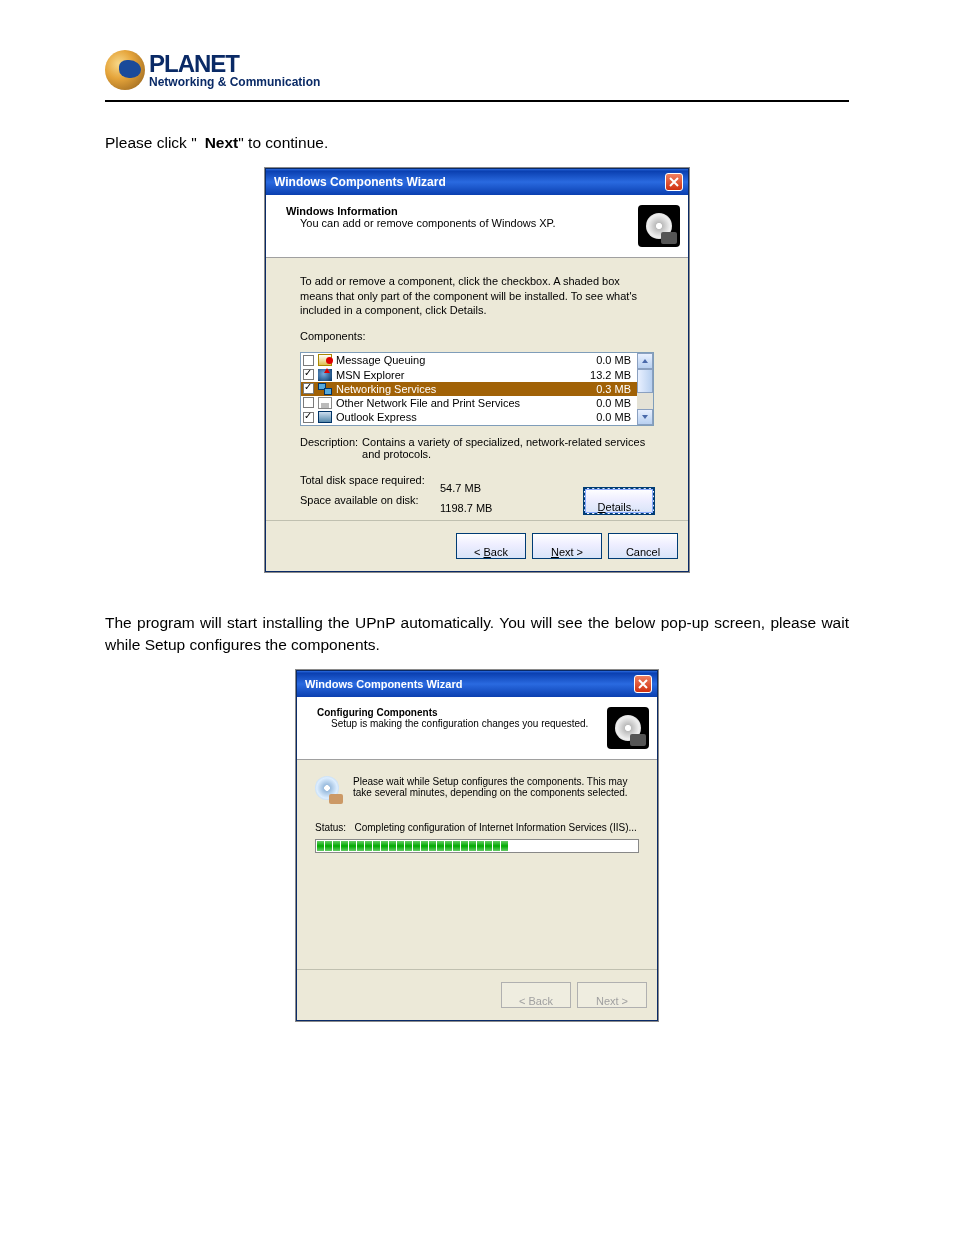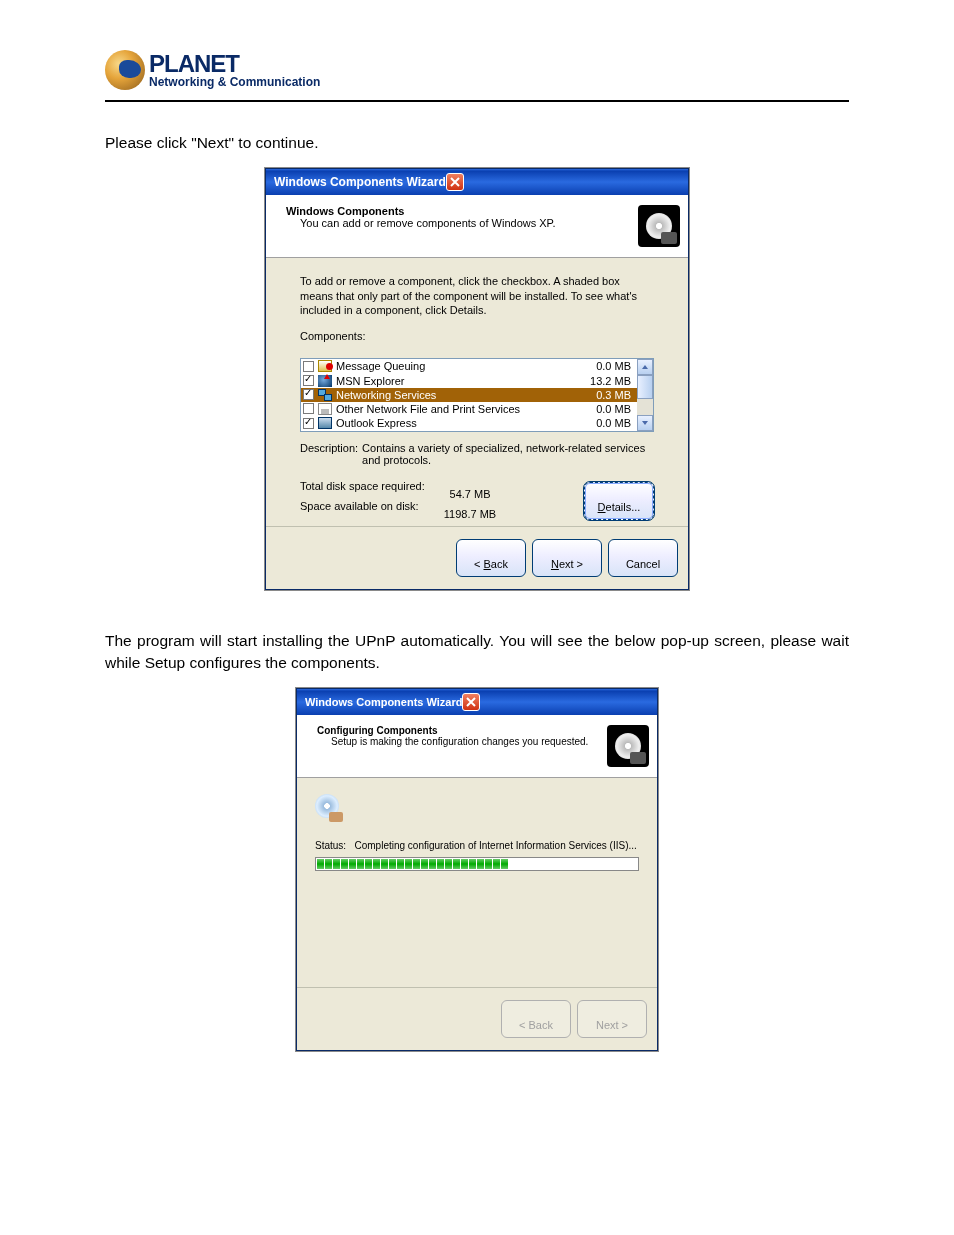--- a/index.html
+++ b/index.html
@@ -55,41 +55,42 @@
     border-top: 2px solid #000;
     margin: 0 0 30px 0;
   }
   .body-text {
     font-size: 15.5px;
     color: #000;
     margin-bottom: 14px;
     line-height: 1.4;
   }
   .body-text.justify { text-align: justify; }
-  .bold { font-weight: normal; }
+  .bold { font-weight: bold; margin-left: 8px; }
   .dialog {
     width: 422px;
     margin: 0 auto 40px auto;
     border: 1px solid #0a2a66;
     font-family: Tahoma, Arial, sans-serif;
     font-size: 11px;
     background: #ece9d8;
     box-shadow: 0 0 0 1px #8a8a8a;
   }
   .dialog.small {
     width: 360px;
     font-size: 10px;
   }
   .titlebar {
     background: linear-gradient(to bottom, #2a6ae0 0%, #0a3fb0 8%, #2a6ae0 50%, #0a3fb0 100%);
     color: #fff;
     font-weight: bold;
     padding: 4px 5px 4px 8px;
     display: flex;
     align-items: center;
+    justify-content: space-between;
   }
   .titlebar .title { font-size: 12px; }
   .dialog.small .titlebar .title { font-size: 11px; }
   .close-btn {
     width: 18px;
     height: 18px;
     background: linear-gradient(to bottom, #f08060, #d03010);
     border: 1px solid #fff;
     border-radius: 3px;
     display: flex;
@@ -133,21 +134,21 @@
     width: 16px;
     height: 12px;
     background: #555;
     bottom: 3px;
     right: 3px;
     border-radius: 2px;
   }
   .dialog-body { padding: 16px 34px 6px 34px; }
   .dialog.small .dialog-body { padding: 16px 18px 6px 18px; }
   .instr { margin-bottom: 12px; line-height: 1.35; }
-  .comp-label { margin-bottom: 16px; text-decoration: underline; text-decoration-color: transparent; }
+  .comp-label { margin-bottom: 10px; text-decoration: underline; text-decoration-color: transparent; }
   .listbox {
     border: 1px solid #7f9db9;
     background: #fff;
     height: 72px;
     display: flex;
     overflow: hidden;
   }
   .list-rows { flex: 1; }
   .list-row {
     display: flex;
@@ -220,30 +221,30 @@
     background: linear-gradient(to right, #e8f0ff, #b8d0f0);
     border: 1px solid #8aa0c0;
     box-sizing: border-box;
   }
   .desc-row { margin-top: 10px; display: flex; gap: 4px; }
   .desc-row .lbl { white-space: nowrap; }
   .stats-area { margin-top: 14px; display: flex; align-items: flex-end; }
   .stats-left { flex: 1; }
   .stat-row { display: flex; }
   .stat-row .l { width: 140px; }
-  .stat-row .v { width: 60px; text-align: center; margin-top: 8px; }
+  .stat-row .v { width: 60px; text-align: left; margin-top: 8px; }
   .xp-btn {
     min-width: 70px;
     height: 17px;
     border: 1px solid #003c74;
     background: linear-gradient(to bottom, #fff 0%, #eef 45%, #d8e4f8 100%);
-    border-radius: 6px;
+    border-radius: 0;
     font-size: 11px;
     cursor: pointer;
-    padding: 18px 10px;
+    padding: 12px 10px;
     font-family: Tahoma, Arial, sans-serif;
   }
   .xp-btn.focus { box-shadow: inset 0 0 0 1px #88aaff; border:1px dashed #003c74; outline:1px solid #003c74;}
   .xp-btn:disabled, .xp-btn.disabled {
     color: #a0a0a0;
     border-color: #b0b0b0;
     background: #efede0;
     cursor: default;
   }
   .btn-row {
@@ -315,21 +316,21 @@
     <div class="titlebar">
       <span class="title">Windows Components Wizard</span>
       <div class="close-btn">
         <svg viewBox="0 0 10 10">
             <path d="M1 1 L9 9 M9 1 L1 9" stroke="#fff" stroke-width="2" fill="none"></path>
           </svg>
       </div>
     </div>
     <div class="header-panel">
       <div class="hp-left">
-        <div class="hp-title">Windows Components</div>
+        <div class="hp-title">Windows Information</div>
         <div class="hp-sub">You can add or remove components of Windows XP.</div>
       </div>
       <div class="cd-icon"></div>
     </div>
     <div class="dialog-body">
       <div class="instr">To add or remove a component, click the checkbox. A shaded box means that only part of the component will be installed. To see what's included in a component, click Details.</div>
       <div class="comp-label"><span>C</span><span>omponents:</span></div>
       <div class="listbox">
         <div class="list-rows" id="list-rows">
             <div class="list-row">
@@ -418,20 +419,21 @@
     <div class="header-panel">
       <div class="hp-left">
         <div class="hp-title">Configuring Components</div>
         <div class="hp-sub">Setup is making the configuration changes you requested.</div>
       </div>
       <div class="cd-icon"></div>
     </div>
     <div class="dialog-body">
       <div class="msg-row">
         <div class="cd-small"></div>
+        <div>Please wait while Setup configures the components. This may take several minutes, depending on the components selected.</div>
       </div>
       <div class="status-row">
         <span>Status:</span>
         &nbsp;&nbsp;<span>Completing configuration of Internet Information Services (IIS)...</span>
       </div>
       <div class="progress" id="progress-bar">
           <div class="seg"></div>
           <div class="seg"></div>
           <div class="seg"></div>
           <div class="seg"></div>

